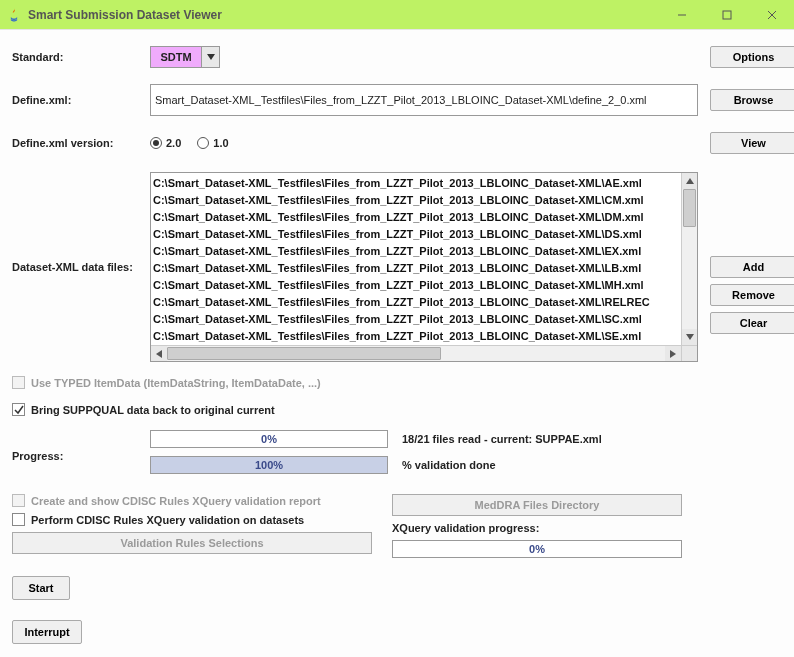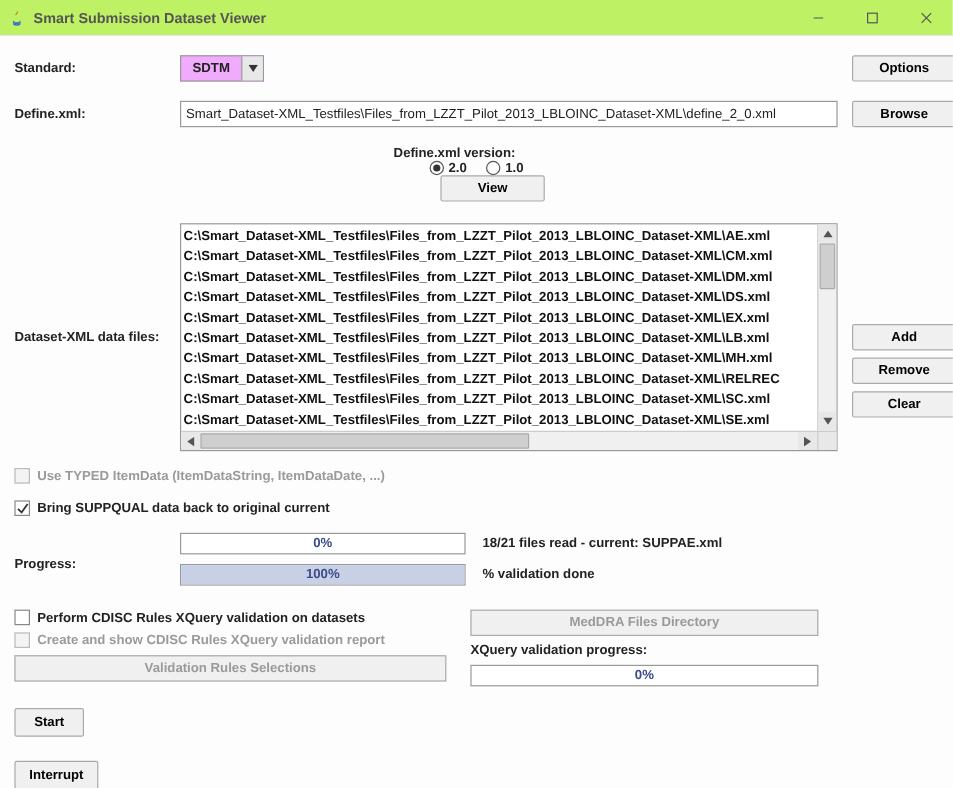--- a/index.html
+++ b/index.html
@@ -90,21 +90,21 @@
     font-size: 11px;
   }
   .combo-arrow {
     width: 18px; height: 20px;
     border-left: 1px solid #999;
     display: flex; align-items: center; justify-content: center;
     background: #e8e8e8;
   }
   .text-input {
     flex: 1;
-    height: 22px;
+    height: 32px;
     border: 1px solid #999;
     background: #fff;
     padding: 0 4px;
     font-size: 11px;
     display: flex;
     align-items: center;
     white-space: nowrap;
     overflow: hidden;
   }
   .radio-group { display: flex; gap: 16px; }
@@ -260,21 +260,21 @@
   <div class="row" style="margin-bottom:16px;">
     <div class="label-col">Define.xml:</div>
     <div class="mid-col">
       <div class="text-input">Smart_Dataset-XML_Testfiles\Files_from_LZZT_Pilot_2013_LBLOINC_Dataset-XML\define_2_0.xml</div>
     </div>
     <div class="right-col">
       <div class="btn btn-side">Browse</div>
     </div>
   </div>
 
-  <div class="row" style="margin-bottom:18px;flex-direction:column;">
+  <div class="row" style="margin-bottom:18px;">
     <div class="label-col">Define.xml version:</div>
     <div class="mid-col">
       <div class="radio-group">
         <div class="radio">
           <span class="radio-circle">
               <span class="radio-dot"></span>
             </span>
           <span>2.0</span>
         </div>
         <div class="radio">
@@ -377,26 +377,26 @@
           </div>
           <span class="progress-label">% validation done</span>
         </div>
       </div>
     </div>
   </div>
 
   <div class="validation-section">
     <div class="val-left">
       <div class="chk">
+        <span class="chkbox disabled"></span>
+        <span class="lbl disabled">Create and show CDISC Rules XQuery validation report</span>
+      </div>
+      <div class="chk">
         <span class="chkbox"></span>
         <span class="lbl">Perform CDISC Rules XQuery validation on datasets</span>
-      </div>
-      <div class="chk">
-        <span class="chkbox disabled"></span>
-        <span class="lbl disabled">Create and show CDISC Rules XQuery validation report</span>
       </div>
       <div class="wide-btn" style="width:360px;">Validation Rules Selections</div>
     </div>
     <div class="val-right">
       <div class="wide-btn">MedDRA Files Directory</div>
       <div class="lbl" style="font-weight:bold;">XQuery validation progress:</div>
       <div class="progress-bar" style="width:290px;">
         <div class="progress-fill" style="width:0%;"></div>
         <div class="progress-text">0%</div>
       </div>

